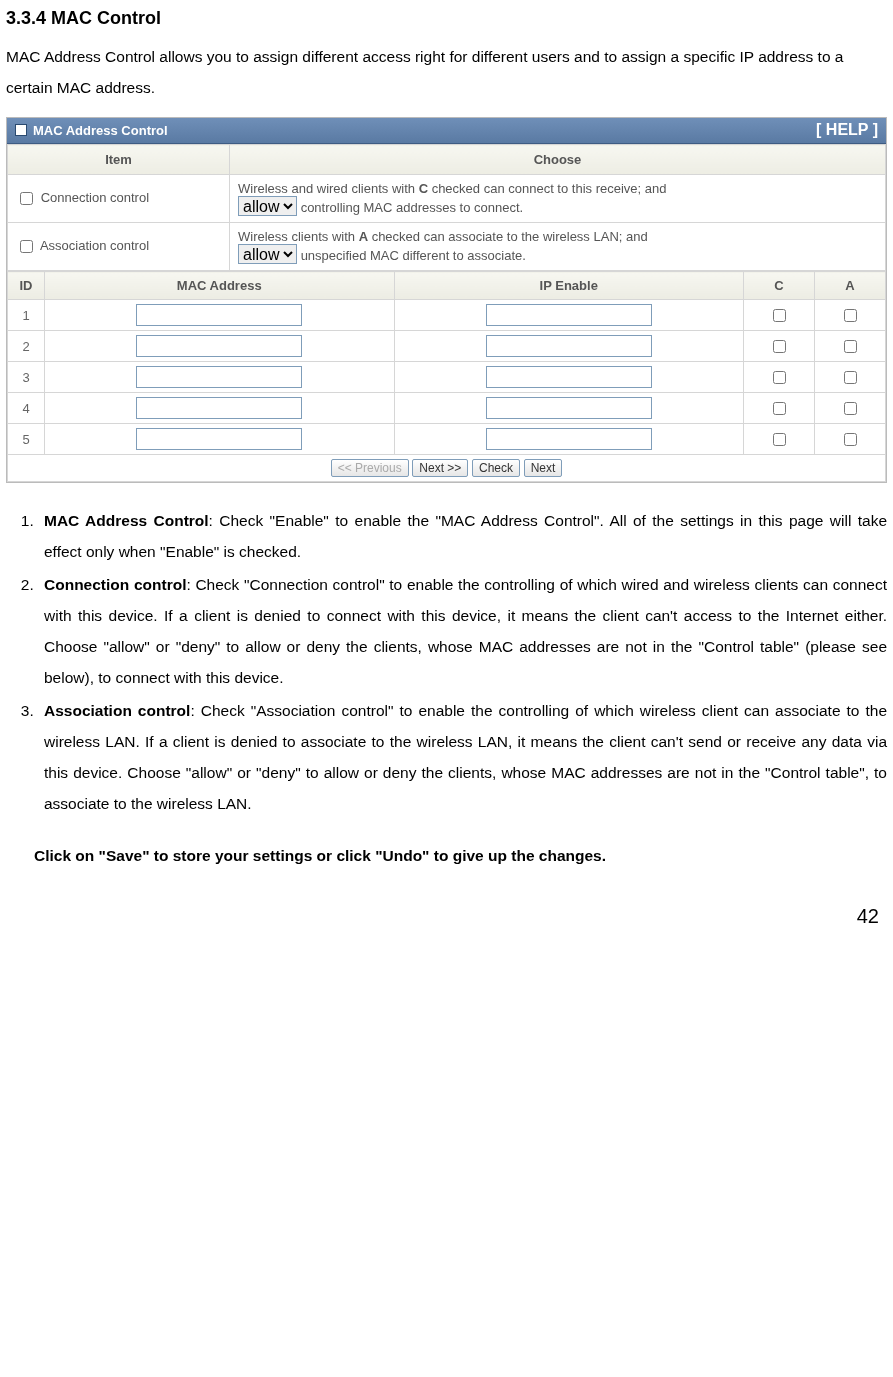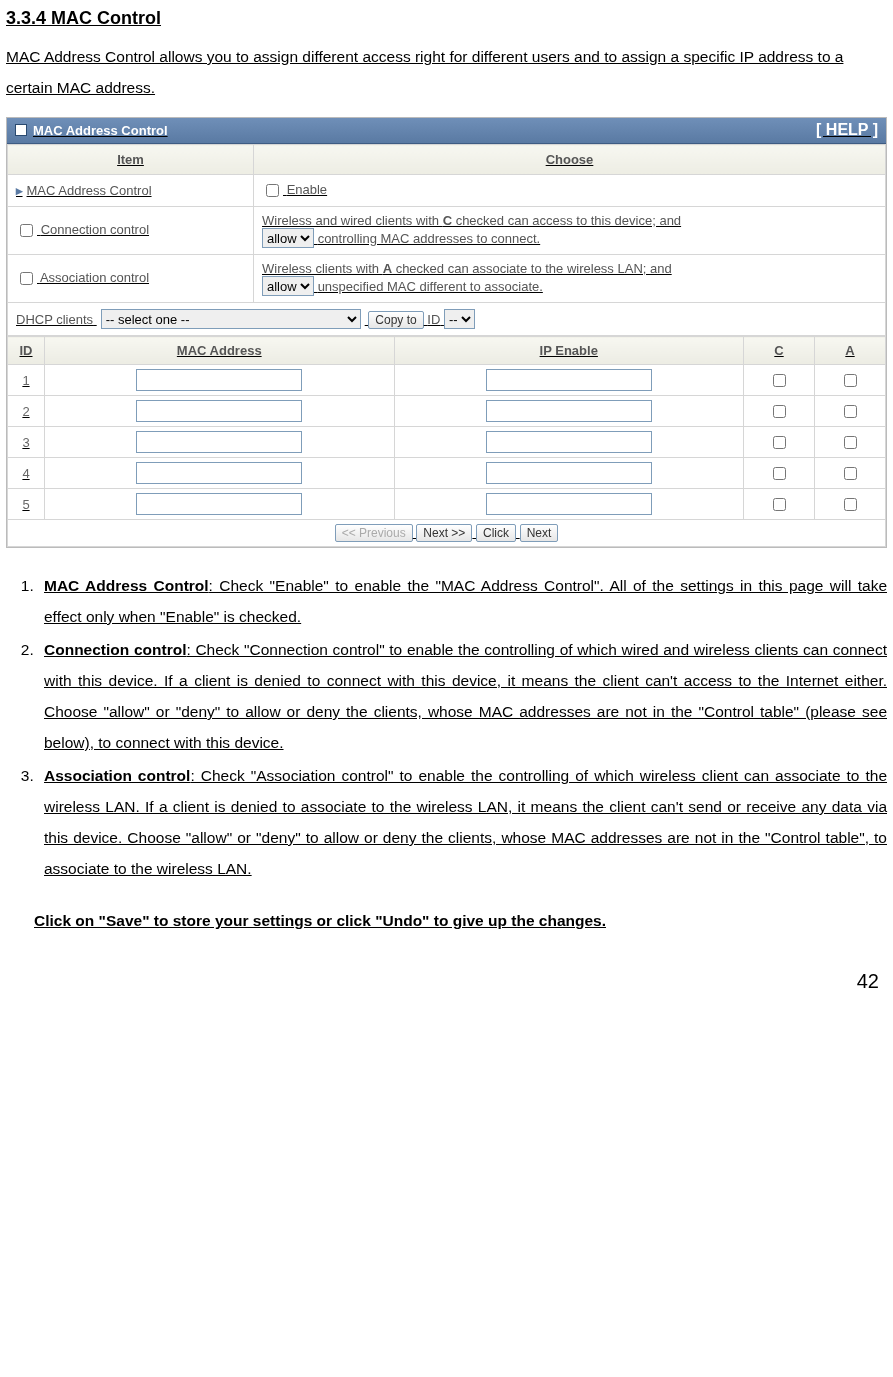--- a/index.html
+++ b/index.html
@@ -5,21 +5,20 @@
     body {
       font-family: Arial, Helvetica, sans-serif;
       margin: 0;
       padding: 0;
       width: 893px;
       color: #000;
       background: #fff;
     }
     .page {
       padding: 0 6px 0 6px;
-      text-decoration: underline;
     }
     .section-title {
       font-size: 18px;
       font-weight: bold;
       margin: 8px 0 12px 0;
     }
     .intro {
       font-size: 15.5px;
       line-height: 2;
       margin: 12px 0 14px 0;
@@ -68,32 +67,32 @@
       padding: 6px 8px;
       vertical-align: middle;
       color: #555;
       text-align: left;
     }
     table.maintbl th {
       background: linear-gradient(#f7f7f1, #edede3);
       font-weight: bold;
       color: #555;
       text-align: center;
-      padding: 7px 20px;
+      padding: 7px 8px;
     }
     .item-col { width: 205px; }
     .mk { color: #5a7aa3; font-weight: bold; margin-right: 4px; }
     .chk {
       width: 13px;
       height: 13px;
       vertical-align: middle;
       margin-right: 4px;
     }
     select.sm {
-      font-size: 13px;
+      font-size: 16px;
       height: 20px;
       border: 1px solid #7f9db9;
     }
     .dhcp-row td {
       text-align: left;
       padding-left: 140px;
     }
     .btn {
       font-size: 12px;
       padding: 1px 6px;
@@ -178,46 +177,33 @@
       <span class="help-link">[ HELP ]</span>
     </div>
 
     <table class="maintbl">
       <tbody>
           <tr>
         <th class="item-col">Item</th>
         <th>Choose</th>
       </tr>
       <tr>
-        <td class="item-col"><span class="mk">▸</span><span>MAC Address Control</span></td>
-        <td><input type="checkbox" class="chk" style=""> <span>Enable</span></td>
-      </tr>
-      <tr>
         <td class="item-col"><input type="checkbox" class="chk" style=""> <span>Connection control</span></td>
         <td>
-          <span>Wireless and wired clients with </span><b>C</b><span> checked can access to this device; and</span><br>
+          <span>Wireless and wired clients with </span><b>C</b><span> checked can connect to this receive; and</span><br>
           <select class="sm"><option>allow</option></select>
           <span>controlling MAC addresses to connect.</span>
         </td>
       </tr>
       <tr>
         <td class="item-col"><input type="checkbox" class="chk" style=""> <span>Association control</span></td>
         <td>
           <span>Wireless clients with </span><b>A</b><span> checked can associate to the wireless LAN; and</span><br>
           <select class="sm"><option>allow</option></select>
           <span>unspecified MAC different to associate.</span>
-        </td>
-      </tr>
-      <tr class="dhcp-row">
-        <td colspan="2">
-          <span>DHCP clients</span>
-          <select class="sm" style="width:260px;margin:0 4px;"><option>-- select one --</option></select>
-          <button class="btn">Copy to</button>
-          <span>ID</span>
-          <select class="sm"><option>--</option></select>
         </td>
       </tr>
     </tbody>
       </table>
 
     <table class="grid">
       <tbody>
           <tr>
         <th class="idcol">ID</th>
         <th>MAC Address</th>
@@ -257,21 +243,21 @@
         <td class="idcol">5</td>
         <td><input class="txt" style=""></td>
         <td><input class="txt" style=""></td>
         <td><input type="checkbox" class="chk" style=""></td>
         <td><input type="checkbox" class="chk" style=""></td>
       </tr>
       <tr class="footer-row">
         <td colspan="5">
           <button class="btn dis">&lt;&lt; Previous</button>
           <button class="btn">Next &gt;&gt;</button>
-          <button class="btn">Click</button>
+          <button class="btn">Check</button>
           <button class="btn">Next</button>
         </td>
       </tr>
     </tbody>
       </table>
   </div>
 
   <ol class="ol">
     <li><b>MAC Address Control</b><span>: Check "Enable" to enable the "MAC Address Control". All of the settings in this page will take effect only when "Enable" is checked.</span></li>
     <li><b>Connection control</b><span>: Check "Connection control" to enable the controlling of which wired and wireless clients can connect with this device. If a client is denied to connect with this device, it means the client can't access to the Internet either. Choose "allow" or "deny" to allow or deny the clients, whose MAC addresses are not in the "Control table" (please see below), to connect with this device.</span></li>

